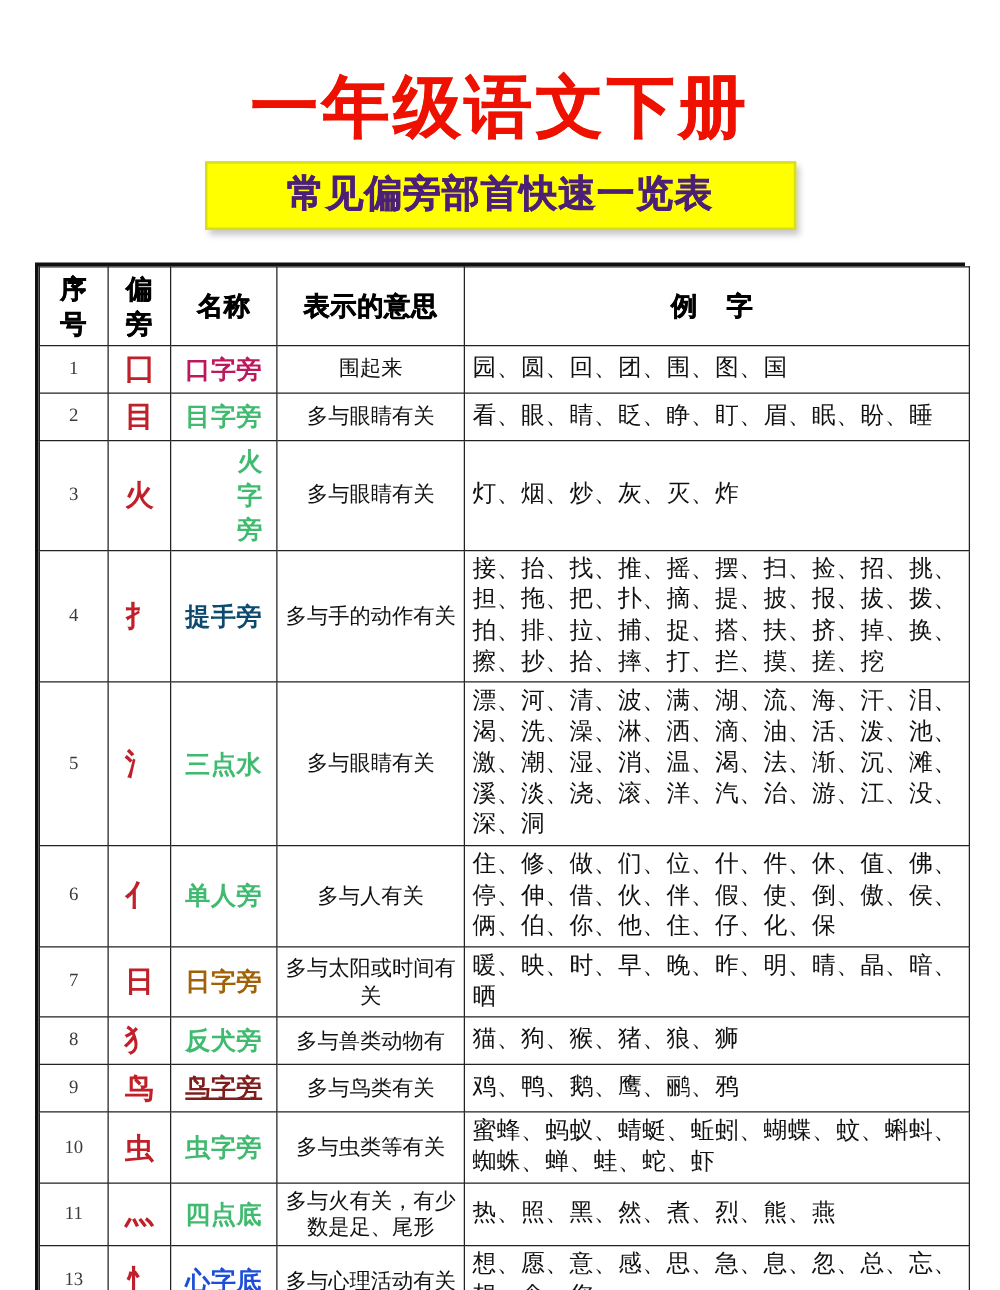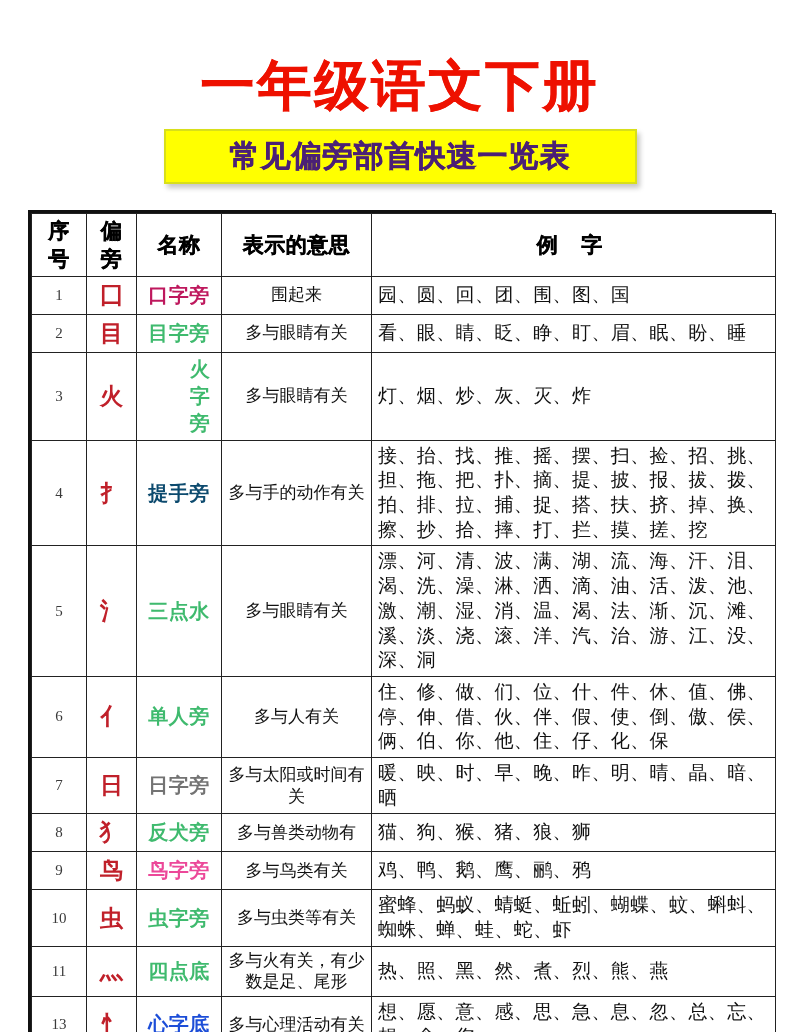--- a/index.html
+++ b/index.html
@@ -207,35 +207,35 @@
         <tr class="rh-3">
           <td class="cell-no">6</td>
           <td class="cell-rad" style="color: rgb(192, 32, 42);">亻</td>
           <td class="cell-name" style="color: rgb(63, 186, 110);">单人旁</td>
           <td class="cell-mean">多与人有关</td>
           <td class="cell-ex">住、修、做、们、位、什、件、休、值、佛、停、伸、借、伙、伴、假、使、倒、傲、侯、俩、伯、你、他、住、仔、化、保</td>
         </tr>
         <tr class="rh-1">
           <td class="cell-no">7</td>
           <td class="cell-rad" style="color: rgb(192, 32, 42);">日</td>
-          <td class="cell-name" style="color: #737373;">日字旁</td>
+          <td class="cell-name" style="color: #a16207;">日字旁</td>
           <td class="cell-mean">多与太阳或时间有关</td>
           <td class="cell-ex">暖、映、时、早、晚、昨、明、晴、晶、暗、晒</td>
         </tr>
         <tr class="rh-1">
           <td class="cell-no">8</td>
           <td class="cell-rad" style="color: rgb(192, 32, 42);">犭</td>
           <td class="cell-name" style="color: rgb(63, 186, 110);">反犬旁</td>
           <td class="cell-mean">多与兽类动物有</td>
           <td class="cell-ex">猫、狗、猴、猪、狼、狮</td>
         </tr>
         <tr class="rh-1">
           <td class="cell-no">9</td>
           <td class="cell-rad" style="color: rgb(192, 32, 42);">鸟</td>
-          <td class="cell-name" style="color: #ec4899;">鸟字旁</td>
+          <td class="cell-name" style="color: #7f1d1d; text-decoration: underline;">鸟字旁</td>
           <td class="cell-mean">多与鸟类有关</td>
           <td class="cell-ex">鸡、鸭、鹅、鹰、鹂、鸦</td>
         </tr>
         <tr class="rh-2">
           <td class="cell-no">10</td>
           <td class="cell-rad" style="color: rgb(192, 32, 42);">虫</td>
           <td class="cell-name" style="color: rgb(63, 186, 110);">虫字旁</td>
           <td class="cell-mean">多与虫类等有关</td>
           <td class="cell-ex">蜜蜂、蚂蚁、蜻蜓、蚯蚓、蝴蝶、蚊、蝌蚪、蜘蛛、蝉、蛙、蛇、虾</td>
         </tr>

